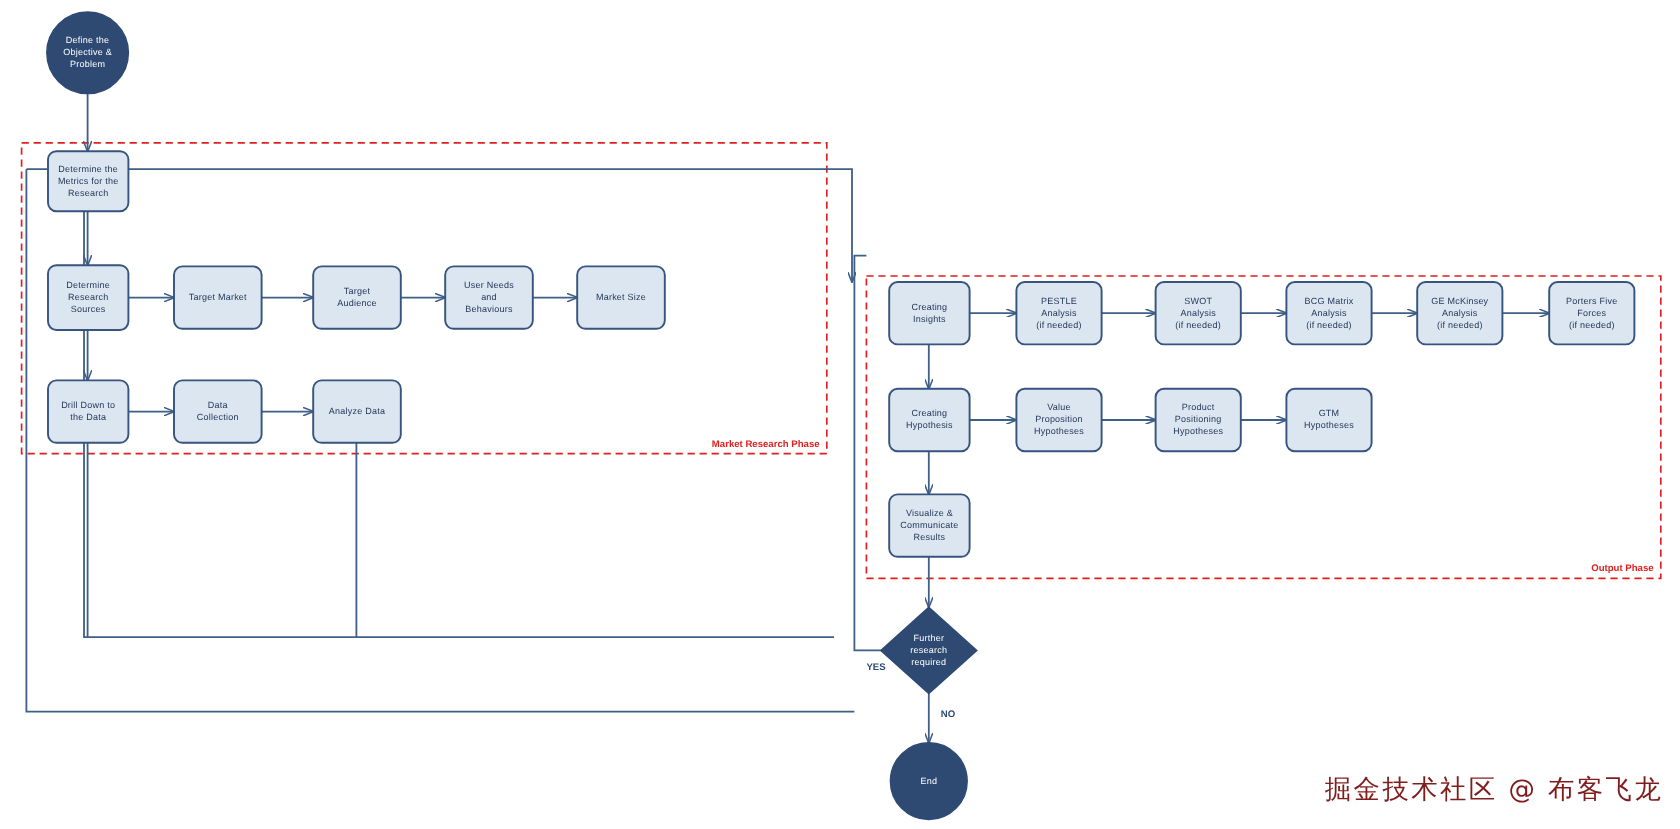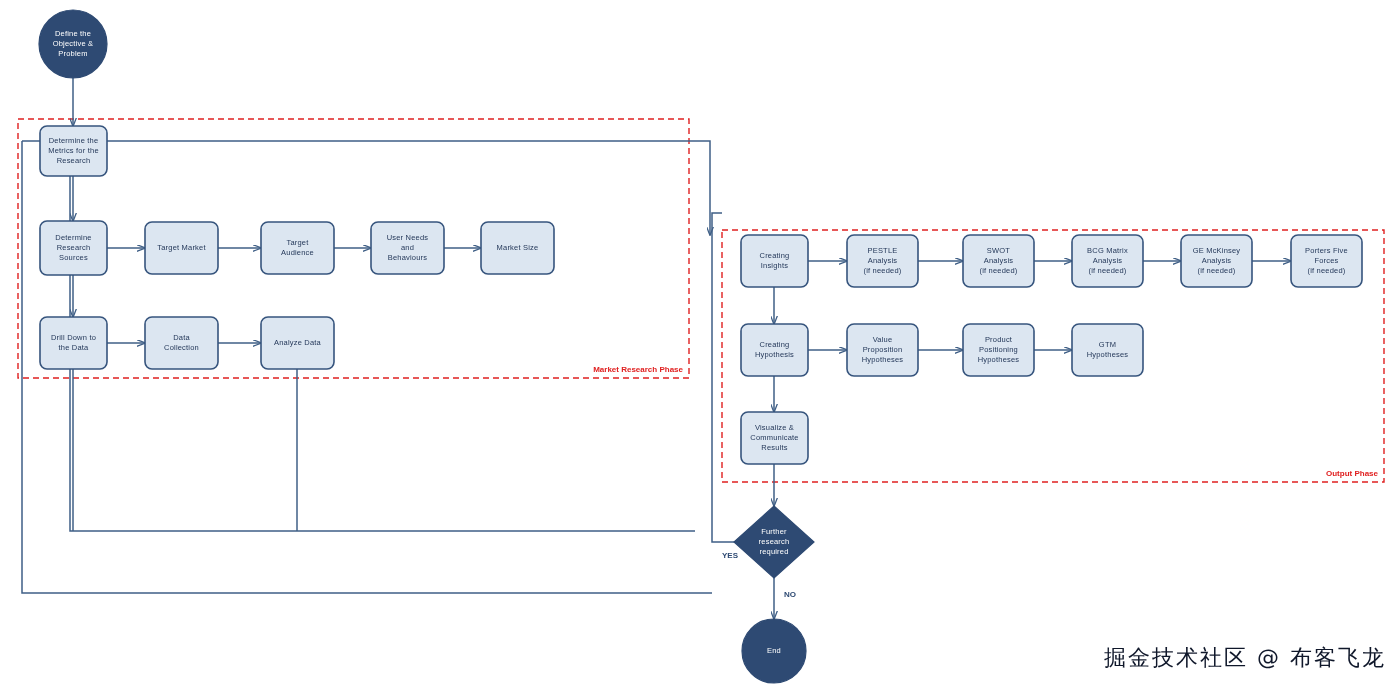--- a/index.html
+++ b/index.html
@@ -81,21 +81,21 @@
     fill: #e02020;
     text-anchor: end;
     dominant-baseline: middle;
   }
   .watermark {
     position: absolute;
     right: 14px;
     bottom: 18px;
     font-family: "DejaVu Sans", sans-serif;
     font-size: 22px;
-    color: #0f172a;
+    color: #7f1d1d;
     letter-spacing: 2px;
     white-space: nowrap;
     user-select: none;
   }
 </style>
 </head>
 <body>
 
 <div id="canvas">
   <svg id="diagram" viewBox="0 0 1400 691">

